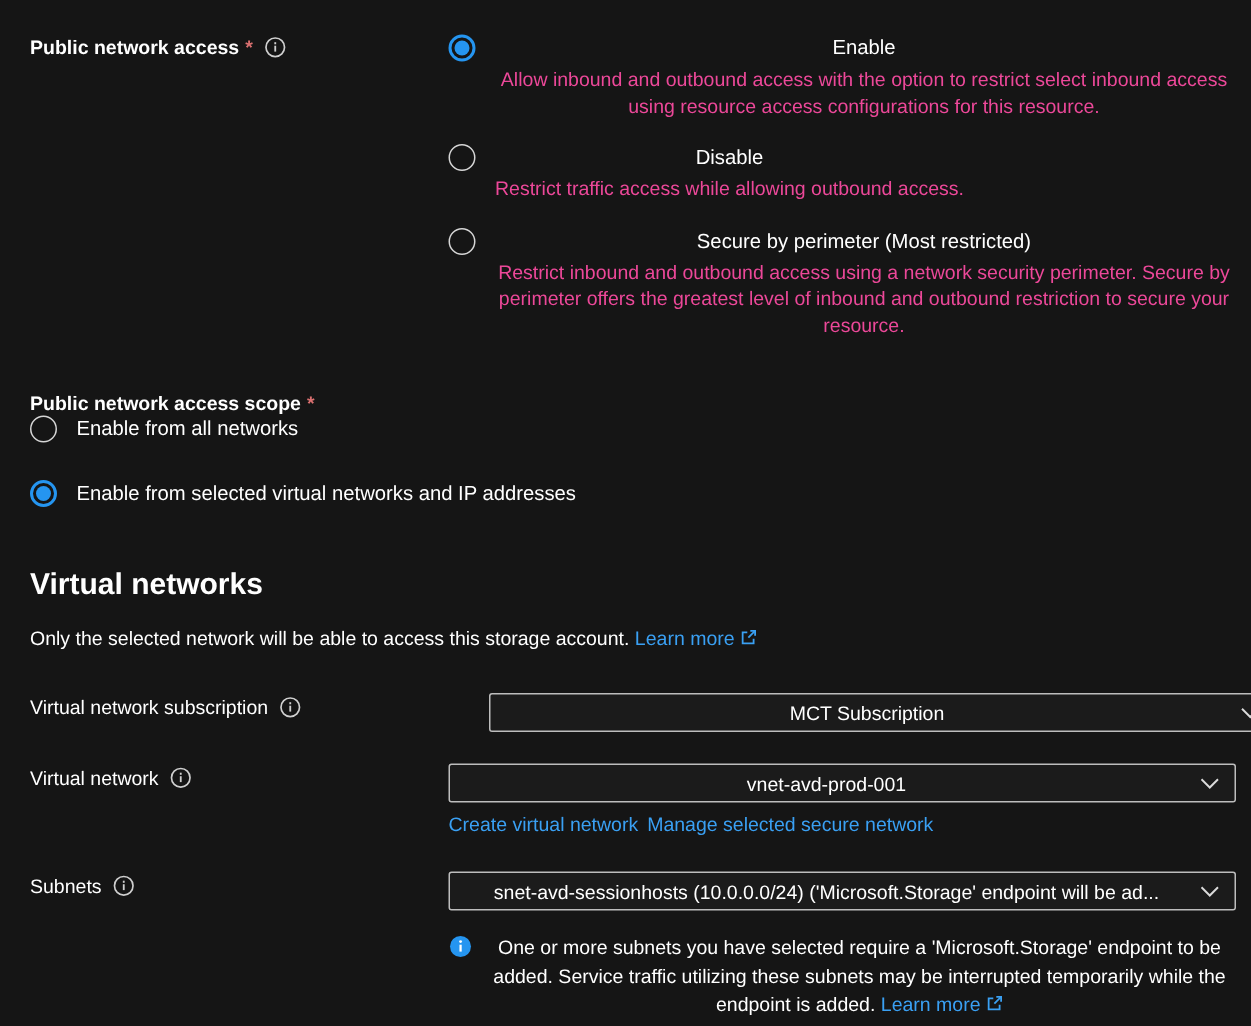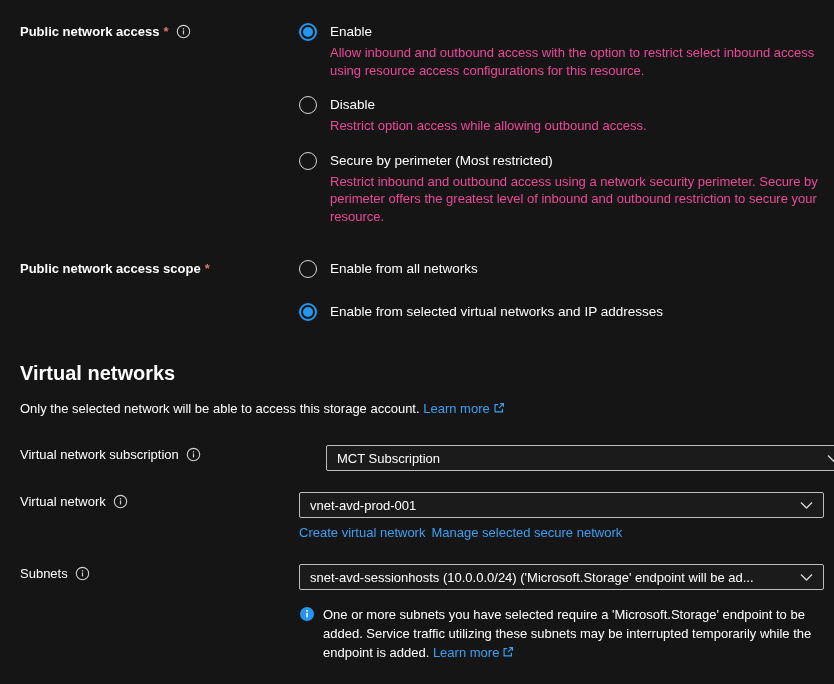--- a/index.html
+++ b/index.html
@@ -11,38 +11,38 @@
     font-size:13px;
     overflow:hidden;
   }
   .page { padding:22px 14px 0 20px; }
 
   .form-row { display:flex; align-items:flex-start; }
   .label-col { width:279px; flex-shrink:0; padding-top:2px; display:flex; align-items:center; gap:5px; }
   .field-label { color:#ffffff; font-weight:600; font-size:13px; }
   .required { color:#dc7171; font-weight:600; margin-left:-1px; }
   .info-icon { display:inline-flex; align-items:center; margin-left:2px; cursor:default; }
-  .control-col { width:525px; flex-shrink:0; }
+  .control-col { width:525px; flex-shrink:0;text-align:center; }
 
   
   .radio-option { display:flex; align-items:flex-start; gap:13px; cursor:pointer; }
   .radio-option + .radio-option { margin-top:16px; }
   .radio {
     width:18px; height:18px; border-radius:50%;
     border:1px solid #d6d6d6; flex-shrink:0; margin-top:1px;
     position:relative; background:transparent;
   }
   .radio.selected { border:2px solid #2595f0; }
   .radio.selected::after {
     content:""; position:absolute; inset:2px; border-radius:50%; background:#2595f0;
   }
   .radio-label { font-size:13.5px; color:#ffffff; line-height:20px; }
   .radio-desc { color:#ec4899; font-size:13px; line-height:17.5px; margin-top:2px; max-width:492px; }
 
-  .scope-row { margin-top:34px; }
+  .scope-row { margin-top:34px;flex-direction:column; }
   .scope-row .radio-option + .radio-option { margin-top:23px; }
 
   .section-heading { font-size:20px; font-weight:700; margin-top:40px; }
   .section-desc { margin-top:15px; color:#ffffff; line-height:18px; }
 
   a.link { color:#3aa0f3; text-decoration:none; cursor:pointer; }
   .ext-icon { display:inline-block; vertical-align:-1px; margin-left:3px; }
 
   .field-block { margin-top:26px;gap:27px; }
   .dropdown {
@@ -84,21 +84,21 @@
         <span class="radio selected"></span>
         <div>
           <div class="radio-label">Enable</div>
           <div class="radio-desc">Allow inbound and outbound access with the option to restrict select inbound access using resource access configurations for this resource.</div>
         </div>
       </div>
       <div class="radio-option">
         <span class="radio"></span>
         <div>
           <div class="radio-label">Disable</div>
-          <div class="radio-desc">Restrict option access while allowing outbound access.</div>
+          <div class="radio-desc">Restrict traffic access while allowing outbound access.</div>
         </div>
       </div>
       <div class="radio-option">
         <span class="radio"></span>
         <div>
           <div class="radio-label">Secure by perimeter (Most restricted)</div>
           <div class="radio-desc">Restrict inbound and outbound access using a network security perimeter. Secure by perimeter offers the greatest level of inbound and outbound restriction to secure your resource.</div>
         </div>
       </div>
     </div>

